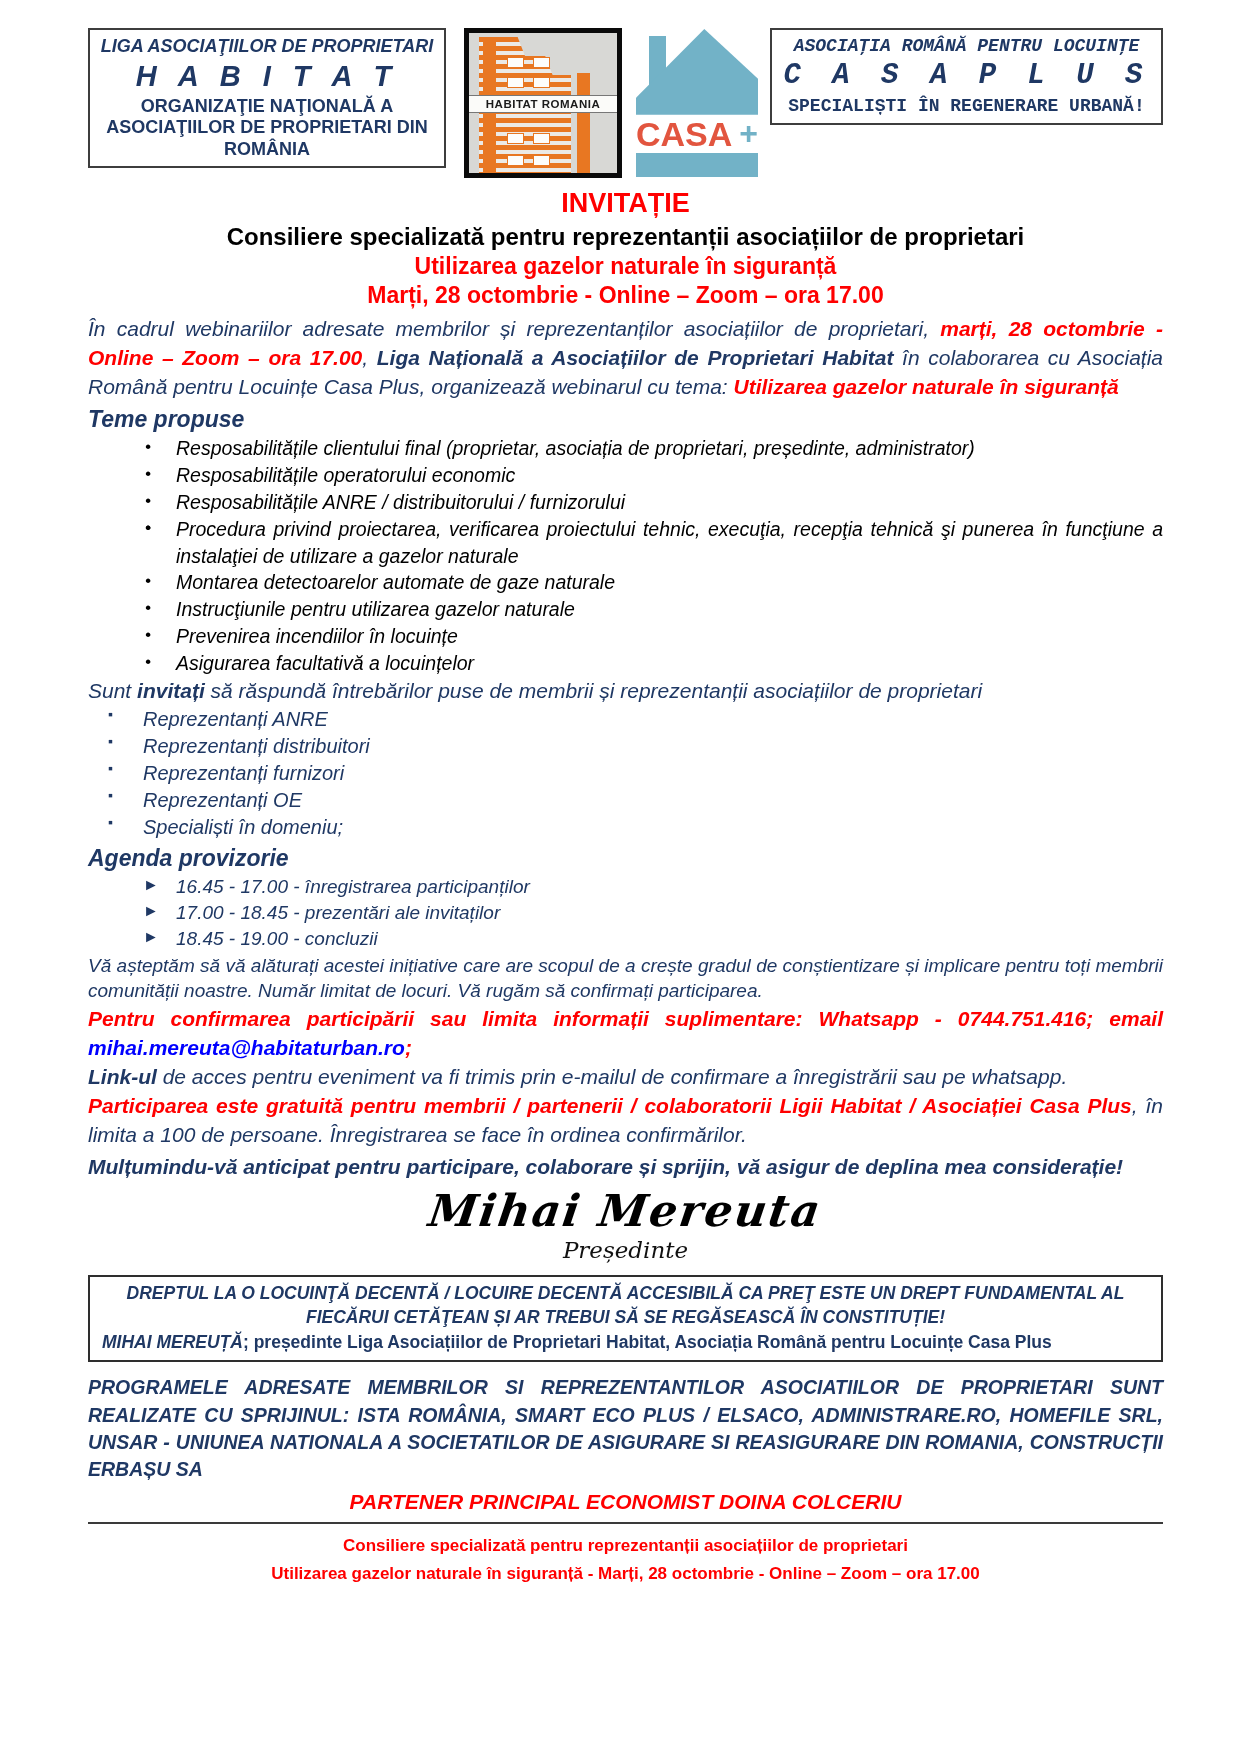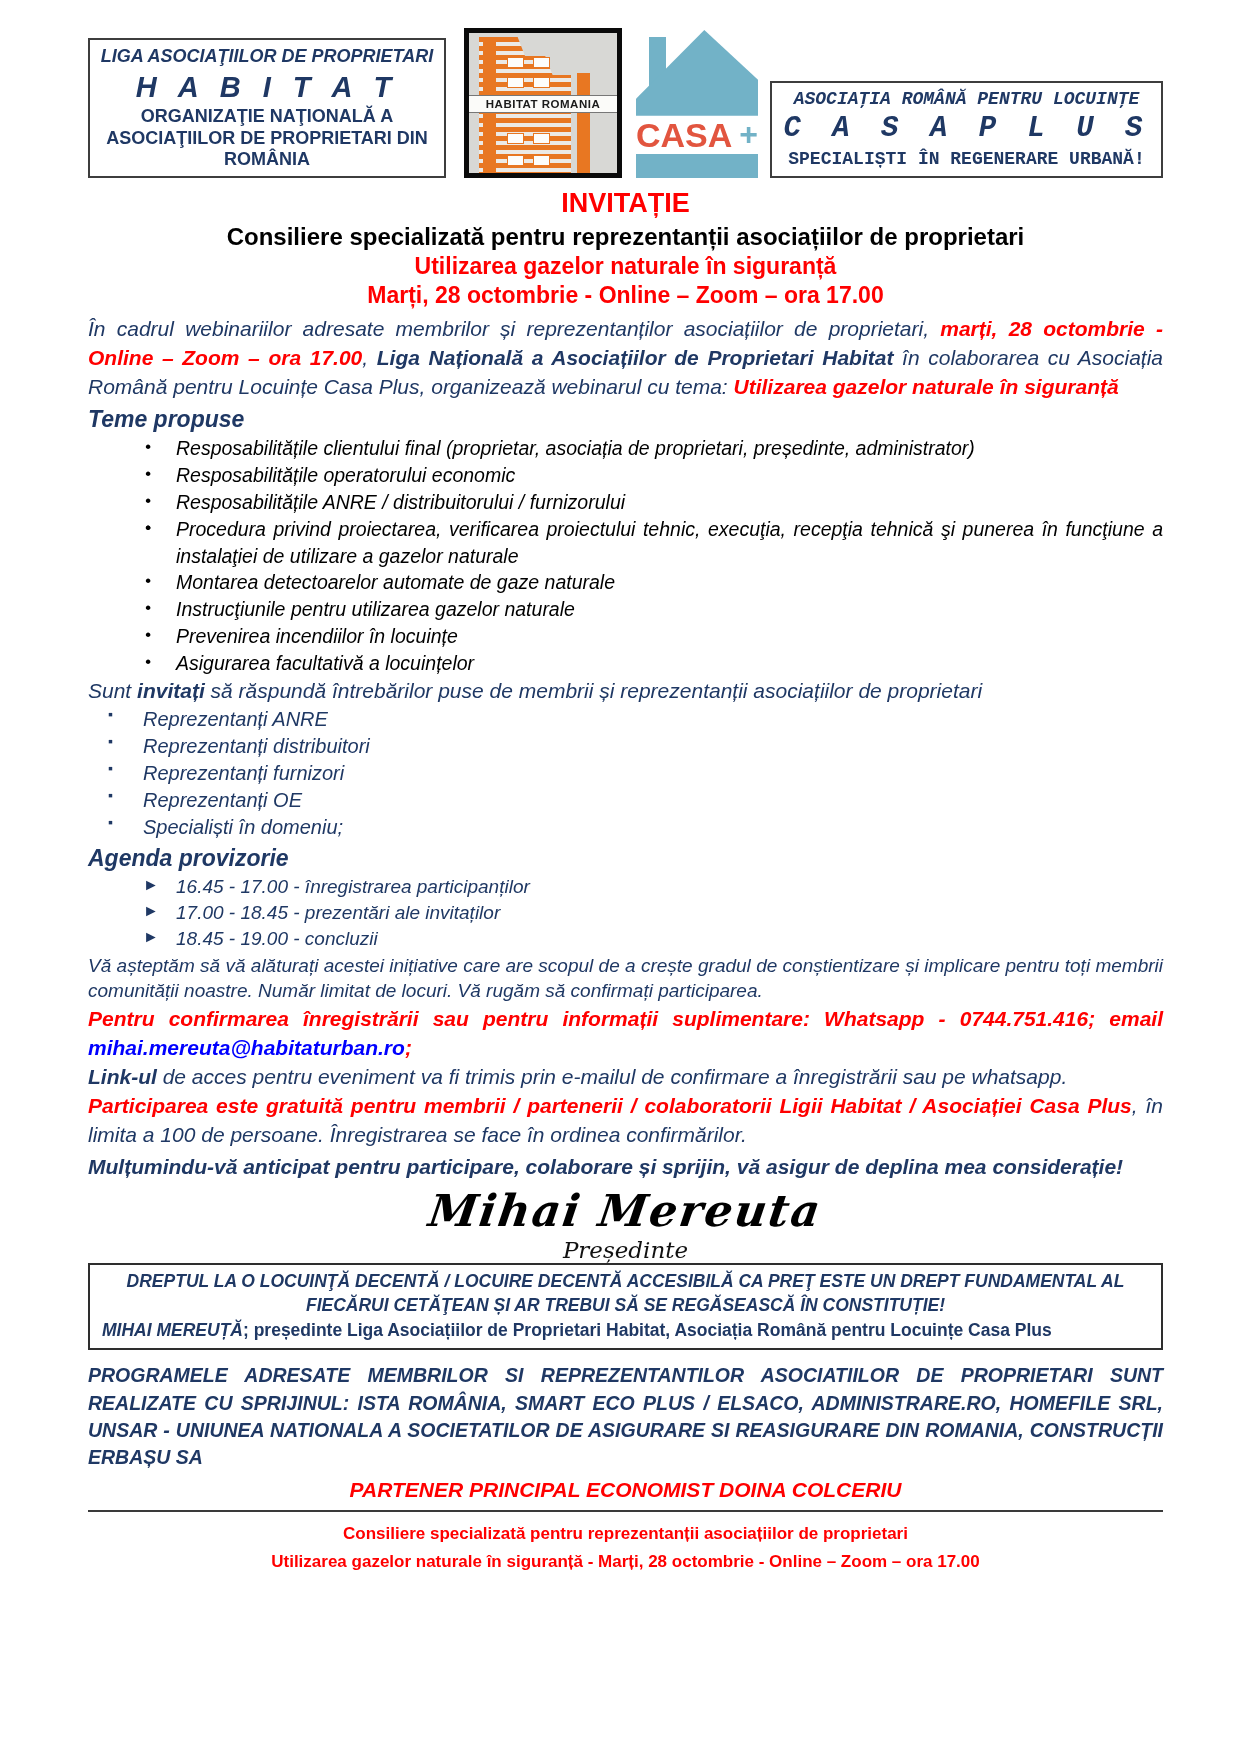--- a/index.html
+++ b/index.html
@@ -9,21 +9,21 @@
     width: 1241px;
     height: 1755px;
     margin: 0 auto;
     background: #ffffff;
     padding: 28px 78px 0 88px;
     overflow: hidden;
     font-family: "Liberation Sans", sans-serif;
     color: #000;
   }
   
-  .header { display: flex; align-items: flex-end; height: 150px; margin-bottom: 10px; }
+  .header { display: flex; align-items: flex-start; height: 150px; margin-bottom: 10px; }
   .hdr-box {
     border: 2px solid #3d3d3d;
     padding: 6px 8px;
     display: flex; flex-direction: column; justify-content: center;
     text-align: center; color: #1F3864;
   }
   .hdr-left  { width: 358px; }
   .hdr-right { flex: 1; font-family: Liberation Mono, monospace; }
   .hdr-small-italic { font-size: 18px; font-weight: bold; font-style: italic; line-height: 1.18; }
   .hdr-big {
@@ -119,21 +119,21 @@
     font-family: "DejaVu Serif", serif;
     font-size: 44px; font-weight: bold; font-style: italic;
     transform: skewX(-8deg); letter-spacing: 2px; color: #000;
     line-height: 1.1;
   }
   .sig-role { font-family: "DejaVu Serif", serif; font-style: italic; font-size: 23px; color: #111; margin-top: 2px; }
   .sig-org  { font-size: 19px; font-weight: bold; color: #1F3864; margin-top: 5px; }
 
   
   .quote-box {
-    border: 2px solid #2e2e2e; padding: 5px 12px 6px;
+    border: 2px solid #2e2e2e; margin-top: 12px; padding: 5px 12px 6px;
     color: #1F3864; font-weight: bold;
   }
   .quote-line1 { font-size: 17.5px; font-style: italic; text-align: center; line-height: 1.35; }
   .quote-line2 { font-size: 17.5px; text-align: left; line-height: 1.35; margin-top: 1px; }
   .quote-line2 .it { font-style: italic; }
 
   .programs {
     font-size: 19.5px; font-weight: bold; font-style: italic; color: #1F3864;
     text-align: justify; line-height: 1.4; margin-top: 12px;
   }
@@ -221,21 +221,21 @@
 
   <div class="section-heading">Agenda provizorie</div>
   <ul class="arrows">
     <li><span class="bullet">►</span><span>16.45 - 17.00 - înregistrarea participanților</span></li>
     <li><span class="bullet">►</span><span>17.00 - 18.45 - prezentări ale invitaților</span></li>
     <li><span class="bullet">►</span><span>18.45 - 19.00 - concluzii</span></li>
   </ul>
 
   <p class="small-note">Vă așteptăm să vă alăturați acestei inițiative care are scopul de a crește gradul de conștientizare și implicare pentru toți membrii comunității noastre. Număr limitat de locuri. Vă rugăm să confirmați participarea.</p>
 
-  <p class="red-para"><span>Pentru confirmarea înregistrării sau pentru informații suplimentare: Whatsapp - 0744.751.416; email </span><a class="email" href="#">mihai.mereuta@habitaturban.ro</a><span>;</span></p>
+  <p class="red-para"><span>Pentru confirmarea participării sau limita informații suplimentare: Whatsapp - 0744.751.416; email </span><a class="email" href="#">mihai.mereuta@habitaturban.ro</a><span>;</span></p>
 
   <p class="body"><span class="navy-bold" style="font-style:italic">Link-ul</span><span> de acces pentru eveniment va fi trimis prin e-mailul de confirmare a înregistrării sau pe whatsapp.</span></p>
 
   <p class="body"><span class="red">Participarea este gratuită pentru membrii / partenerii / colaboratorii Ligii Habitat / Asociației Casa Plus</span><span>, în limita a 100 de persoane. Înregistrarea se face în ordinea confirmărilor.</span></p>
 
   <p class="thanks">Mulțumindu-vă anticipat pentru participare, colaborare și sprijin, vă asigur de deplina mea considerație!</p>
 
   <div class="signature">
     <div><span class="sig-name">Mihai Mereuta</span></div>
     <div class="sig-role">Președinte</div>

